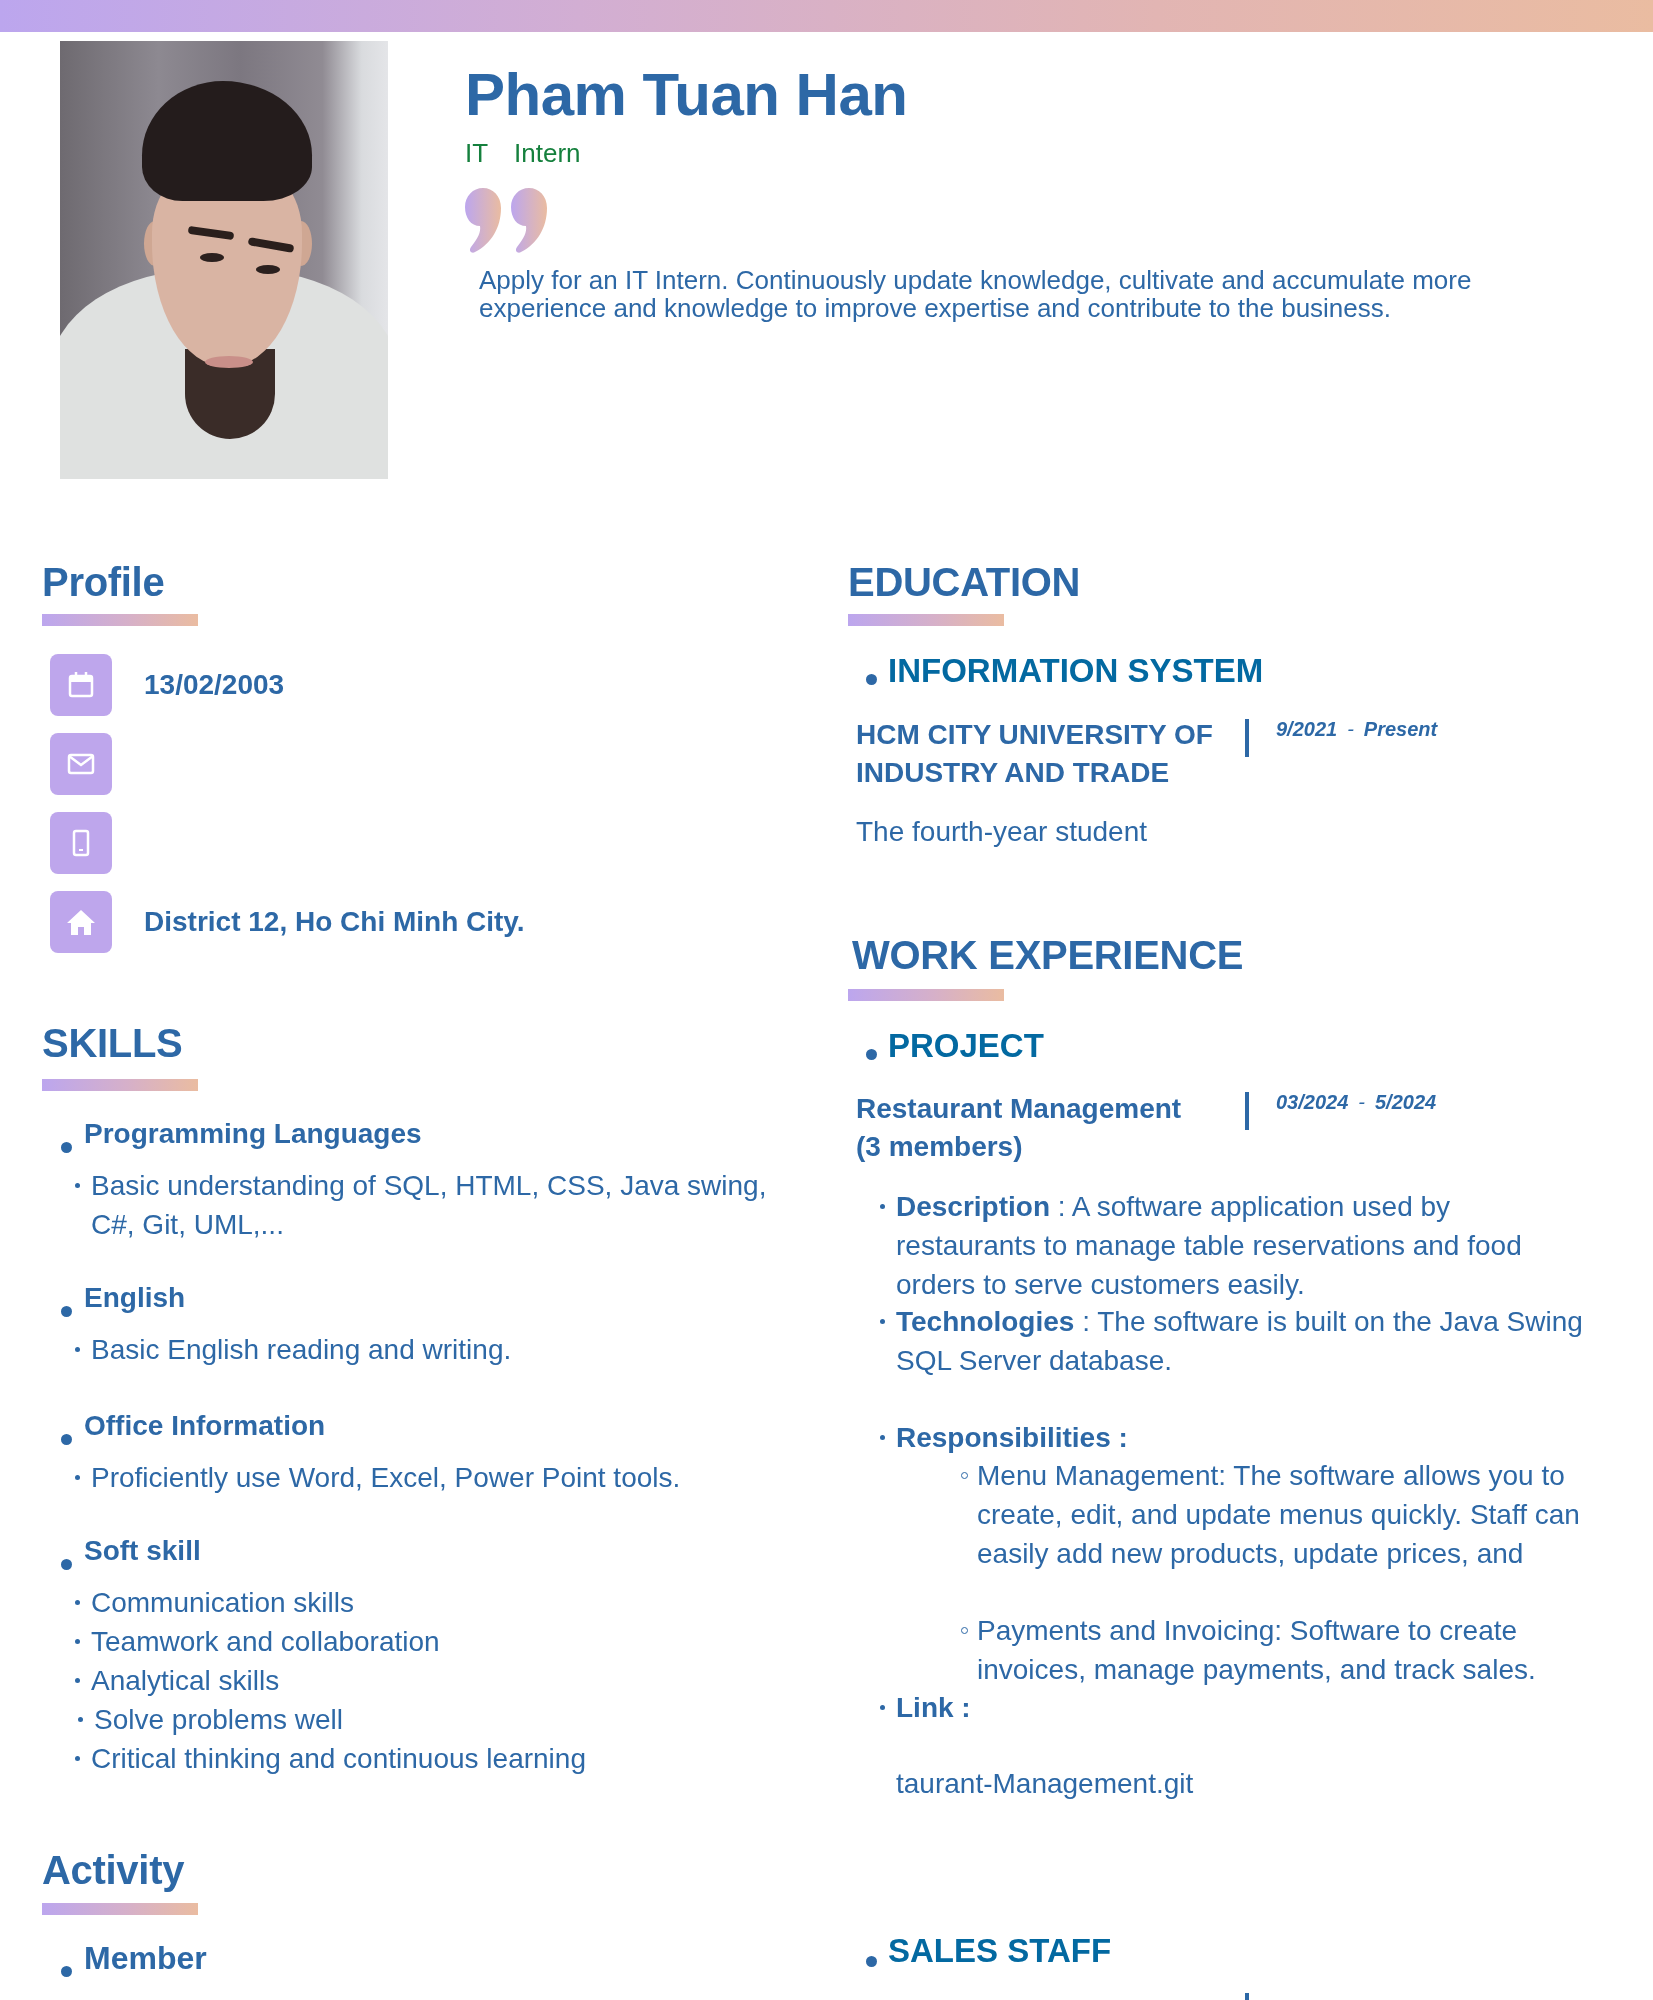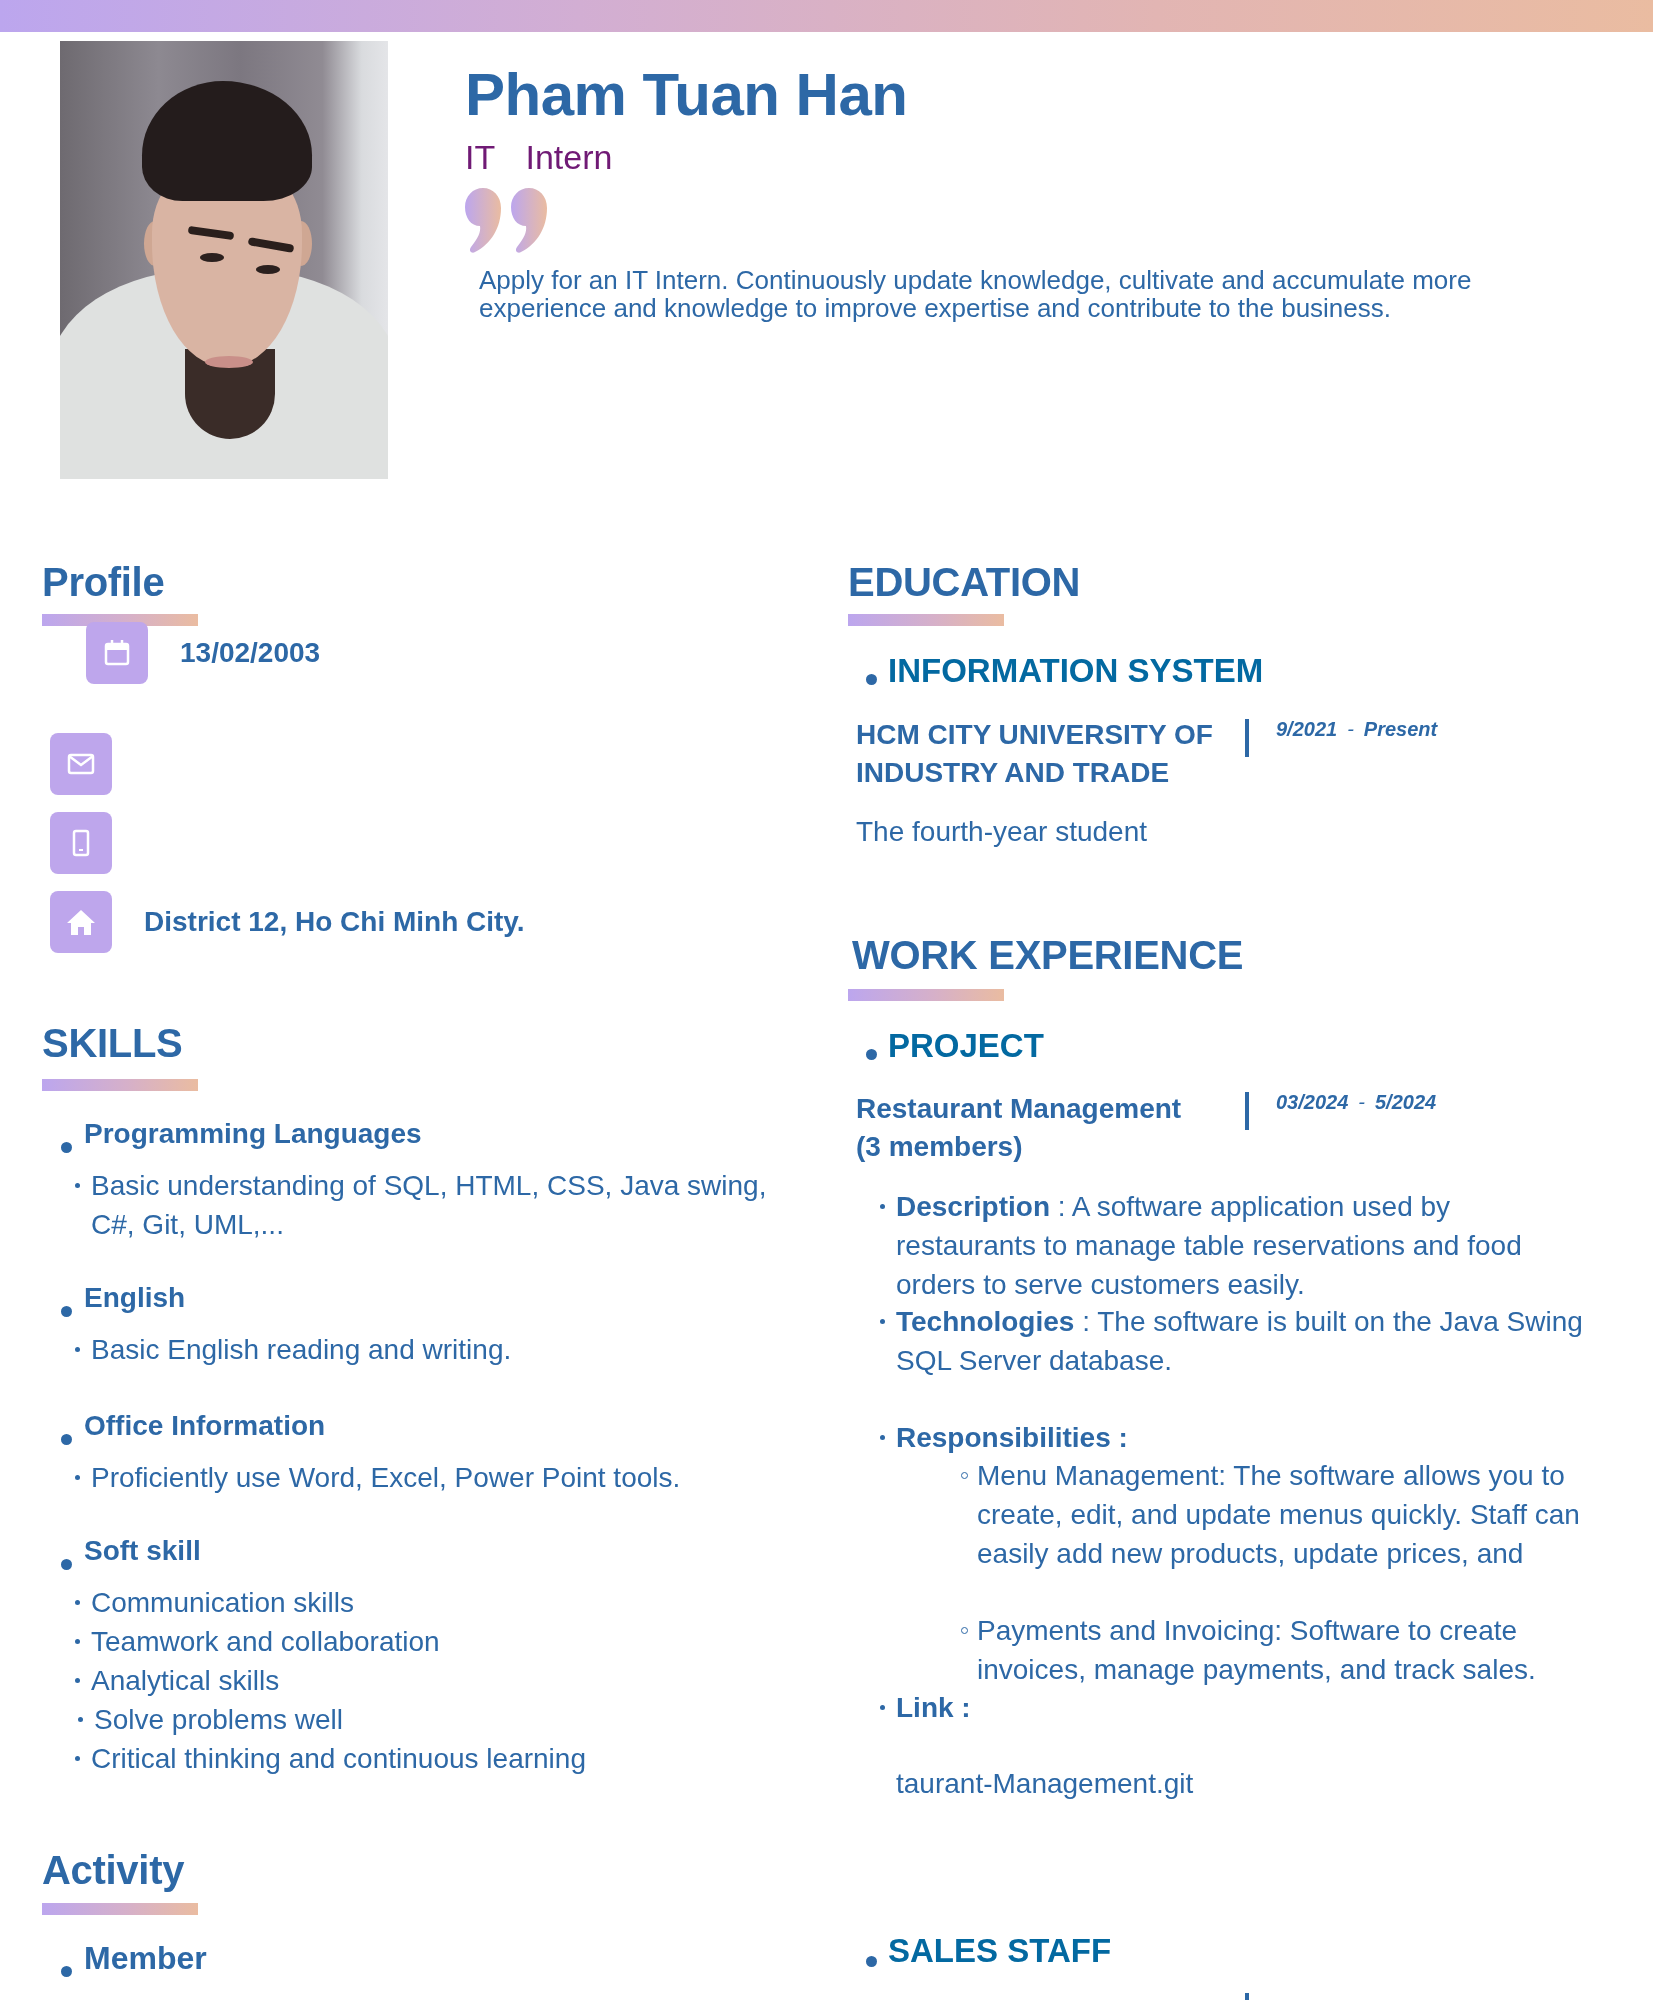--- a/index.html
+++ b/index.html
@@ -17,21 +17,21 @@
   .photo .face { position: absolute; left: 92px; top: 120px; width: 150px; height: 205px; background: #d9b4a3;
     border-radius: 40% 40% 48% 48% / 35% 35% 60% 60%; }
   .photo .hair { position: absolute; left: 82px; top: 40px; width: 170px; height: 120px; background: #241c1c;
     border-radius: 50% 55% 30% 25% / 65% 65% 30% 30%; }
   .photo .ear { position: absolute; top: 180px; width: 22px; height: 45px; background: #cfa793; border-radius: 50%; }
   .photo .eye { position: absolute; width: 24px; height: 9px; background: #2b201e; border-radius: 50%; }
   .photo .brow { position: absolute; width: 46px; height: 8px; background: #2a1f1c; border-radius: 4px; }
   .photo .mouth { position: absolute; left: 145px; top: 315px; width: 48px; height: 12px; background: #c98f89; border-radius: 50%; }
 
   .name { position: absolute; left: 465px; top: 60px; font-size: 60px; font-weight: 700; color: #2d68a6; letter-spacing: -0.5px; }
-  .job { position: absolute; left: 465px; top: 138px; font-size: 34px; color: #701a75; word-spacing: 6px; }
+  .job { position: absolute; left: 465px; top: 138px; font-size: 26px; color: #15803d; word-spacing: 6px; }
   .quote-icon { position: absolute; left: 465px; top: 188px; width: 84px; height: 66px; }
   .objective { position: absolute; left: 479px; top: 266px; width: 1050px; font-size: 26px; line-height: 28px; color: #2d68a6; }
 
   .section-title { position: absolute; font-size: 40px; font-weight: 700; color: #2d68a6; letter-spacing: -0.3px; }
   .underline { position: absolute; height: 12px; width: 156px;
     background: linear-gradient(90deg, #bca6ee 0%, #d6b0c9 55%, #eabca1 100%); }
 
   .contact-row { position: absolute; left: 50px; height: 62px; display: flex; align-items: center; }
   .contact-icon { width: 62px; height: 62px; background: #bea6ec; border-radius: 8px; display: flex; align-items: center; justify-content: center; }
   .contact-text { position: absolute; left: 94px; font-size: 28px; font-weight: 700; color: #2d68a6; white-space: nowrap; }
@@ -79,21 +79,21 @@
     </linearGradient>
   </defs>
   <path fill="url(#qg)" d="M18 0 C28 0 36 8 36 20 C36 40 26 56 10 64 C7 66 3 63 6 59 C13 50 16 44 15 38 C6 38 0 30 0 19 C0 8 8 0 18 0 Z"></path>
   <path fill="url(#qg)" d="M64 0 C74 0 82 8 82 20 C82 40 72 56 56 64 C53 66 49 63 52 59 C59 50 62 44 61 38 C52 38 46 30 46 19 C46 8 54 0 64 0 Z"></path>
 </svg>
 <div class="objective">Apply for an IT Intern. Continuously update knowledge, cultivate and accumulate more experience and knowledge to improve expertise and contribute to the business.</div>
 
 <div class="section-title" style="left:42px;top:560px;">Profile</div>
 <div class="underline" style="left:42px;top:614px;"></div>
 
-<div class="contact-row" style="top:622px;margin-left:36px;">
+<div class="contact-row" style="top:654px;">
   <div class="contact-icon">
     <svg width="26" height="28" viewBox="0 0 26 28">
         <rect x="2" y="5" width="22" height="20" rx="2" fill="none" stroke="#fff" stroke-width="2.5"></rect>
         <rect x="2" y="5" width="22" height="6" fill="#fff"></rect>
         <line x1="8" y1="1" x2="8" y2="6" stroke="#fff" stroke-width="2.5"></line>
         <line x1="18" y1="1" x2="18" y2="6" stroke="#fff" stroke-width="2.5"></line>
       </svg>
   </div>
   <div class="contact-text">13/02/2003</div>
 </div>

